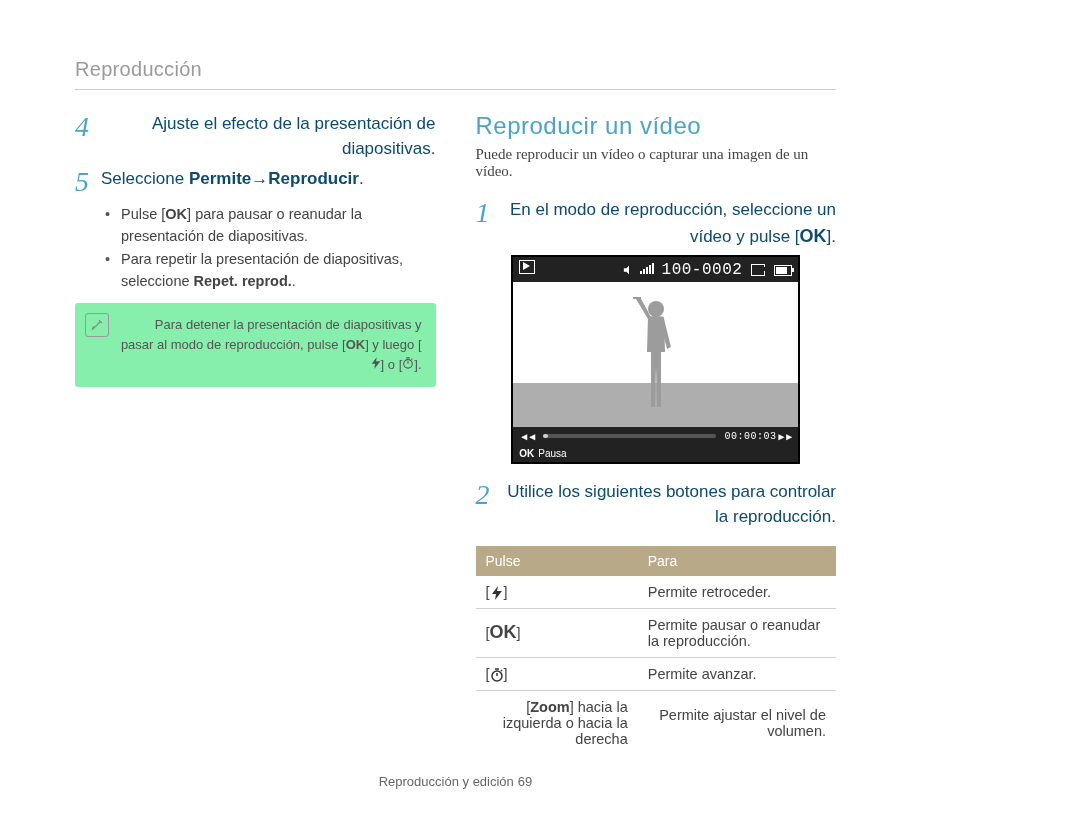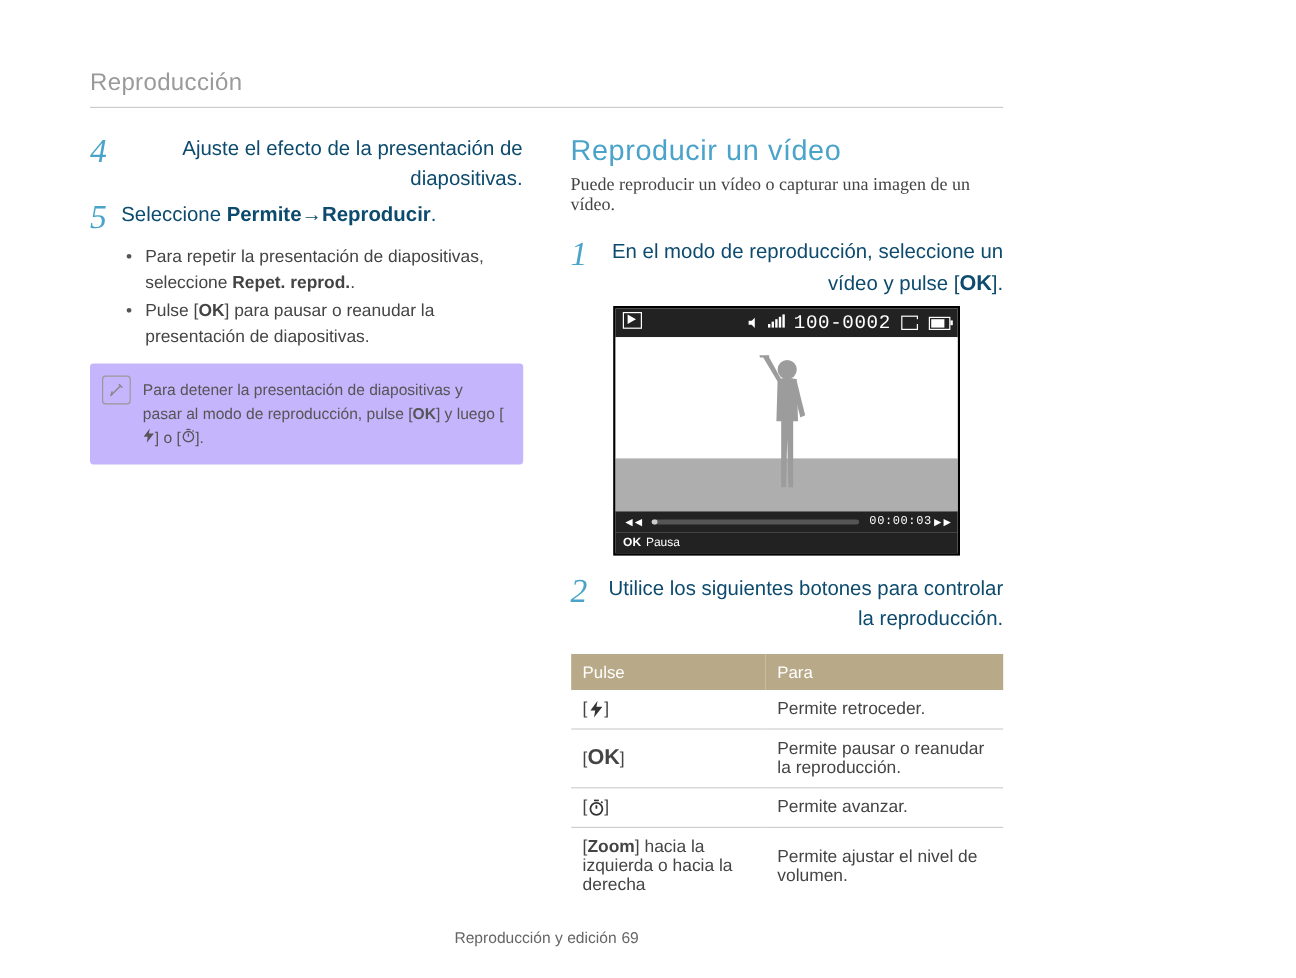--- a/index.html
+++ b/index.html
@@ -13,21 +13,21 @@
   .step { display:flex; margin-bottom:6px; }
   .step .num { font-family:Georgia, "Times New Roman", serif; font-style:italic; color:#4aa3c9; font-size:28px; width:26px; flex-shrink:0; line-height:1.05; }
   .step .body { font-size:17px; line-height:1.45; color:#0c4a6e;text-align:right; }
   .step .body strong { font-weight:700; }
   .arrow { display:inline-block; font-family:Arial; }
 
   ul.bullets { margin:4px 0 10px 30px; padding:0; list-style:none; }
   ul.bullets li { position:relative; padding-left:16px; font-size:14.5px; line-height:1.55; color:#444; }
   ul.bullets li::before { content:"•"; position:absolute; left:0; top:0; color:#555; }
 
-  .note-box { background:#c4b5fd; border-radius:3px; padding:12px 14px 12px 44px; position:relative; font-size:13px; line-height:1.55; color:#555; margin-top:10px; }
+  .note-box { background:#86efac; border-radius:3px; padding:12px 14px 12px 44px; position:relative; font-size:13px; line-height:1.55; color:#555; margin-top:10px;text-align:right; }
   .note-box .note-icon { position:absolute; left:10px; top:10px; width:22px; height:22px; border:1.5px solid #999; border-radius:3px; display:flex; align-items:center; justify-content:center; font-size:13px; color:#777; }
   .ok-large { font-size:18px; }
 
   .title-right { font-size:24px; color:#4aa3c9; font-weight:400; letter-spacing:0.5px; margin-bottom:6px; }
   .subtitle { font-size:15px; color:#444; margin-bottom:18px;font-family:Liberation Serif, serif; }
 
   
   .screen { width:285px; border:2px solid #000; margin:6px auto 16px auto; user-select:none; }
   .screen-top { background:#222; color:#fff; font-size:16px; padding:3px 6px; display:flex; justify-content:space-between; align-items:flex-start; letter-spacing:0.5px; font-family:Arial; }
   .screen-top .left { display:flex; gap:4px; align-items:center; }
@@ -41,21 +41,21 @@
   .screen-bar .rw, .screen-bar .ff { color:#fff; font-size:10px; letter-spacing:-2px; }
   .screen-bar .track { flex:1; margin:0 8px; height:4px; background:#555; border-radius:2px; position:relative; }
   .screen-bar .track::after { content:""; position:absolute; left:0; top:0; bottom:0; width:3%; background:#ccc; border-radius:2px; }
   .screen-bar .time { color:#fff; font-family:"Courier New", monospace; font-size:10px; letter-spacing:0.5px;text-align:center; }
   .screen-foot { background:#222; color:#fff; font-size:10px; padding:3px 6px; display:flex; align-items:center; gap:4px; }
   .screen-foot .okf { font-weight:700; font-size:10px; }
 
   table.controls { width:100%; border-collapse:collapse; font-size:14.5px; margin-top:16px; }
   table.controls th { background:#b8a988; color:#fff; text-align:left; font-weight:400; padding:7px 10px; font-size:14px; }
   table.controls td { padding:8px 10px; border-bottom:1px solid #cfcfcf; color:#444; vertical-align:middle; }
-  table.controls tr:last-child td { border-bottom:none; }
+  table.controls tr:last-child td { border-bottom:none;text-align:right; }
   .cell-icon svg { width:14px; height:14px; vertical-align:middle; }
 
   .footer { position:absolute; left:0; right:0; bottom:26px; text-align:center; font-size:13px; color:#666; }
   .footer .pn { margin-left:4px; }
 
   .sig-bars { display:inline-flex; align-items:flex-end; gap:1px; margin-right:3px; }
   .sig-bars span { width:2px; background:#fff; display:inline-block; }
   .card-icon { display:inline-block; width:12px; height:10px; border:1px solid #fff; position:relative; margin-left:4px; vertical-align:middle; }
   .card-icon::after { content:""; position:absolute; right:-1px; top:2px; width:2px; height:4px; background:#222; }
   .batt-icon { display:inline-block; width:16px; height:9px; border:1px solid #fff; position:relative; margin-left:4px; vertical-align:middle; }
@@ -83,24 +83,24 @@
 
         <div class="step">
           <div class="num">5</div>
           <div class="body">
             <span>Seleccione </span><strong>Permite</strong><span class="arrow"> → </span><strong>Reproducir</strong><span>.</span>
           </div>
         </div>
 
         <ul class="bullets">
           <li>
-            <span>Para repetir la presentación de diapositivas, seleccione </span><strong>Repet. reprod.</strong><span>.</span>
+            <span>Pulse [</span><span style="font-weight:700">OK</span><span>] para pausar o reanudar la presentación de diapositivas.</span>
           </li>
           <li>
-            <span>Pulse [</span><span style="font-weight:700">OK</span><span>] para pausar o reanudar la presentación de diapositivas.</span>
+            <span>Para repetir la presentación de diapositivas, seleccione </span><strong>Repet. reprod.</strong><span>.</span>
           </li>
         </ul>
 
         <div class="note-box">
           <div class="note-icon">
             <svg viewBox="0 0 24 24" width="14" height="14">
                 <path d="M4 20 L18 6 M16 4 L20 8 M4 20 L6 14 L4 20 Z" stroke="#888" stroke-width="2" fill="none" stroke-linecap="round"></path>
               </svg>
           </div>
           <span>Para detener la presentación de diapositivas y pasar al modo de reproducción, pulse [</span><span style="font-weight:700">OK</span><span>] y luego [</span><span class="flash-svg"><svg width="10" height="12" viewBox="0 0 10 14">

